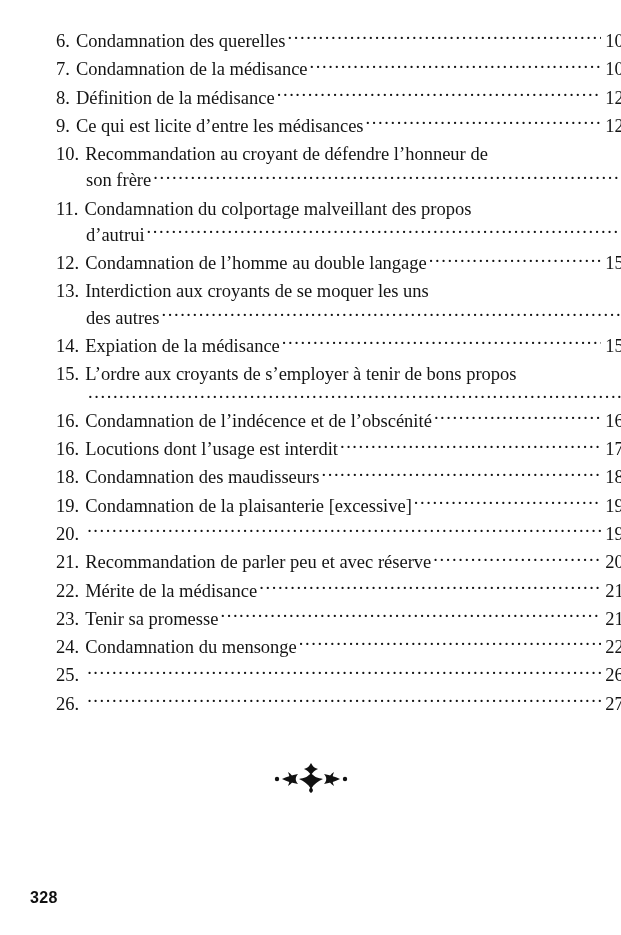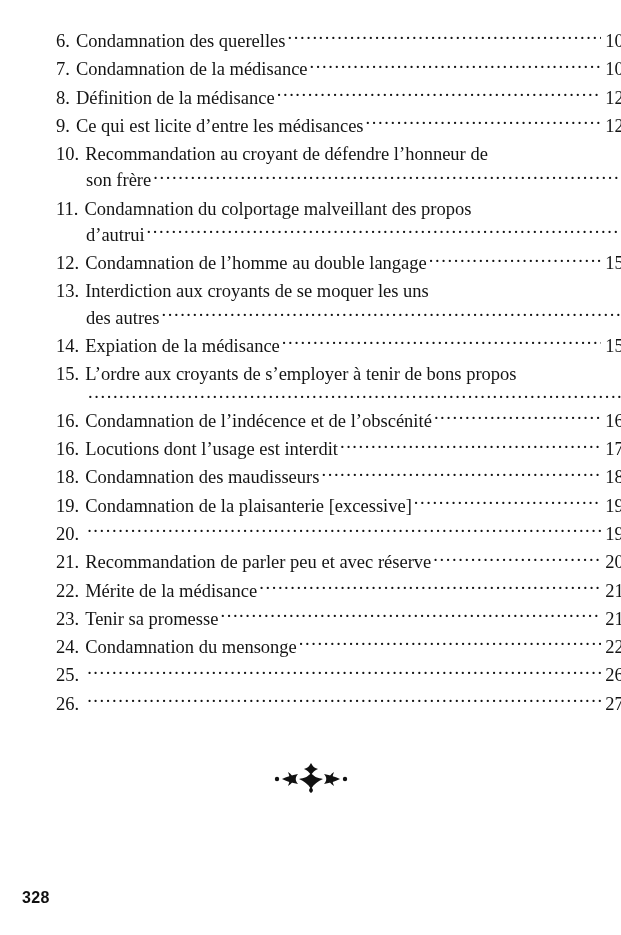--- a/index.html
+++ b/index.html
@@ -82,21 +82,21 @@
   .ornament {
     margin-top: 42px;
     text-align: center;
     height: 40px;
   }
   .ornament svg {
     display: inline-block;
   }
   .folio {
     position: absolute;
-    left: 22px;
+    left: 30px;
     bottom: 28px;
     font-size: 16px;
     font-weight: bold;
     font-family: "Liberation Sans", sans-serif;
     color: #111111;
     letter-spacing: 0.3px;
   }
 </style>
 </head>
 <body>

